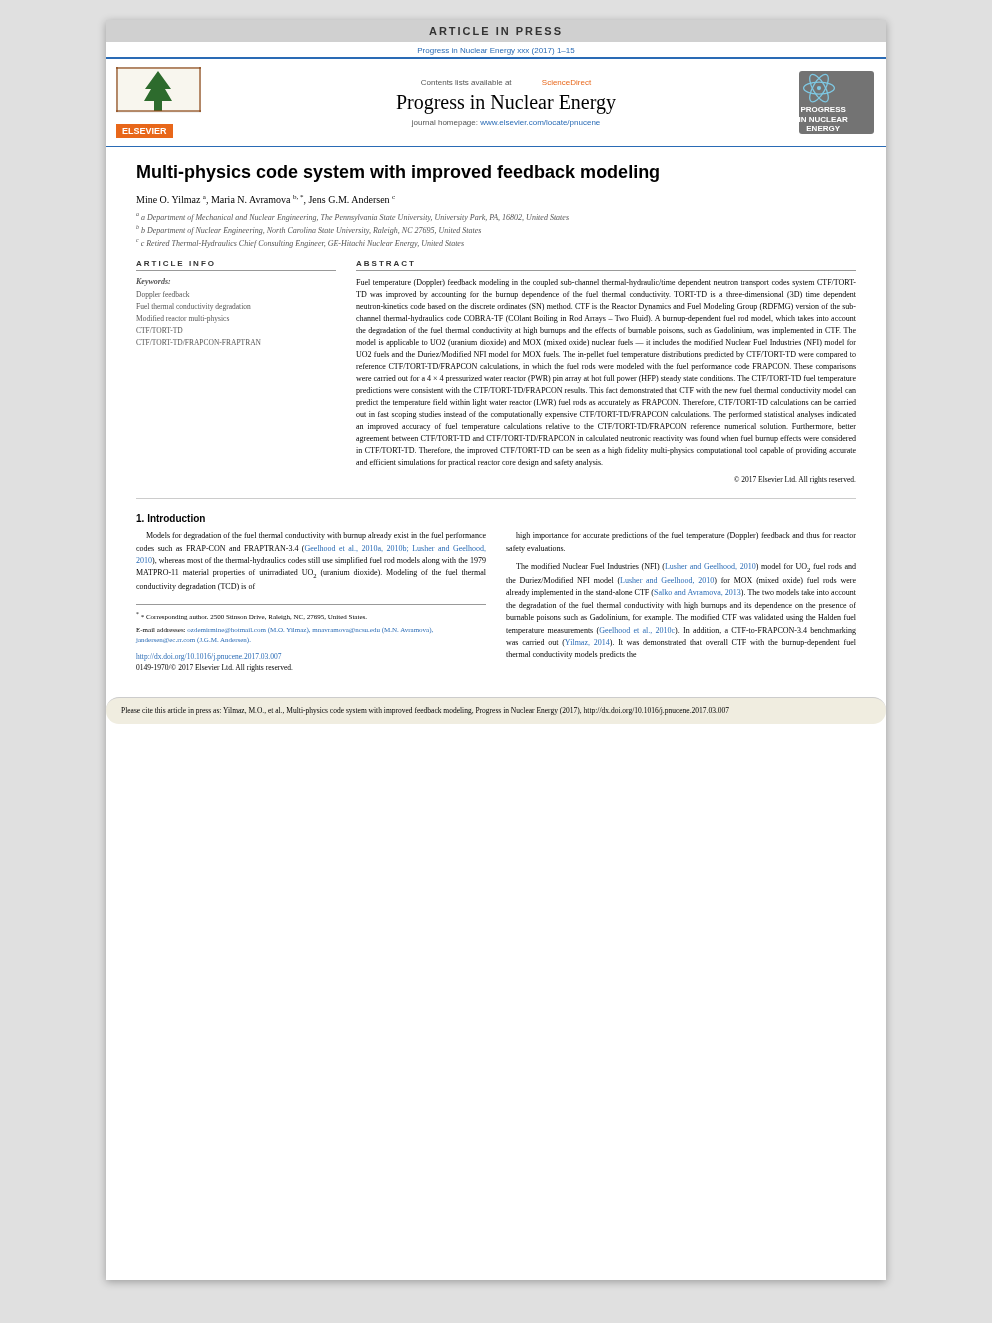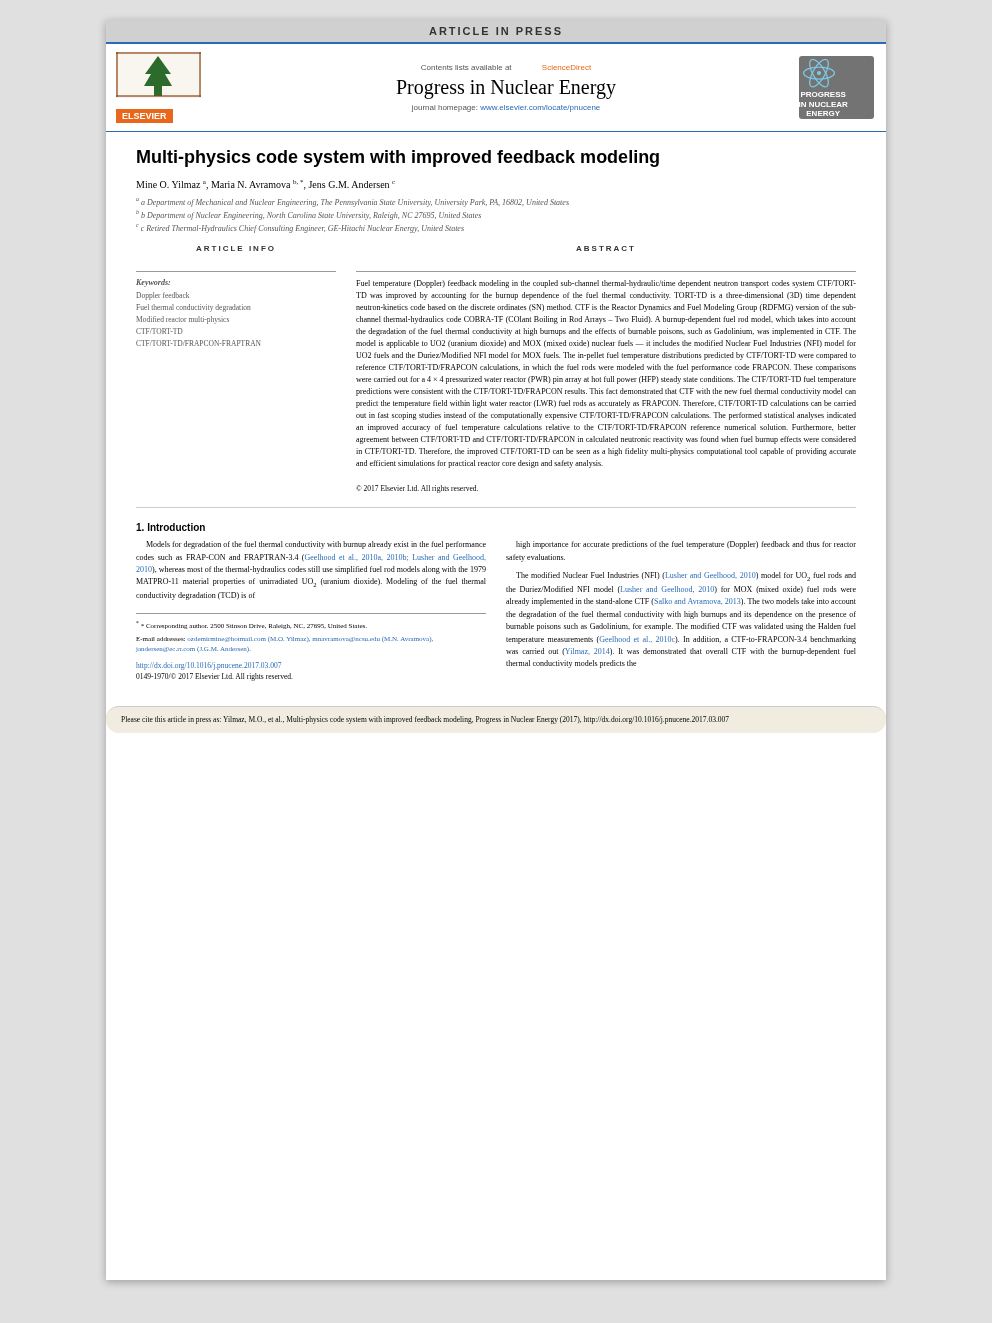--- a/index.html
+++ b/index.html
@@ -171,24 +171,23 @@
     .col-right {
       flex: 1;
     }
 
     .section-header {
       font-size: 8px;
       font-weight: bold;
       letter-spacing: 2px;
       color: #333;
       border-bottom: 1px solid #999;
-      padding-bottom: 18px;
+      padding-bottom: 2px;
       margin-bottom: 6px;
       font-family: Arial, sans-serif;
-      text-align: center;
     }
 
     
     .article-info-label {
       font-size: 8px;
       font-style: italic;
       font-weight: bold;
       color: #555;
       margin-bottom: 4px;
     }
@@ -219,22 +218,22 @@
       font-size: 8px;
       line-height: 1.5;
       color: #000;
       text-align: justify;
     }
     .abstract-text p {
       margin-bottom: 0;
     }
     .copyright-line {
       font-size: 7.5px;
-      text-align: left;
-      margin-top: 14px;
+      text-align: right;
+      margin-top: 6px;
       color: #000;
     }
 
     
     .divider {
       border: none;
       border-top: 1px solid #ccc;
       margin: 14px 0;
     }
 
@@ -315,20 +314,23 @@
   </style>
 </head>
 <body>
 
 <div class="page">
 
   <div class="article-in-press">
     <span>ARTICLE IN PRESS</span>
   </div>
 
+  <div class="journal-ref-line">
+    <span>Progress in Nuclear Energy xxx (2017) 1–15</span>
+  </div>
 
   <div class="journal-header">
 
     <div class="journal-logo-left elsevier-logo">
 
       <svg width="85" height="55" viewBox="0 0 85 55">
         <rect x="0" y="0" width="85" height="45" fill="#f8f6ee" stroke="#ccc" stroke-width="0.5"></rect>
 
         <polygon points="42,4 55,22 49,22 56,34 46,34 46,44 38,44 38,34 28,34 35,22 29,22" fill="#2d6b2d"></polygon>
 

